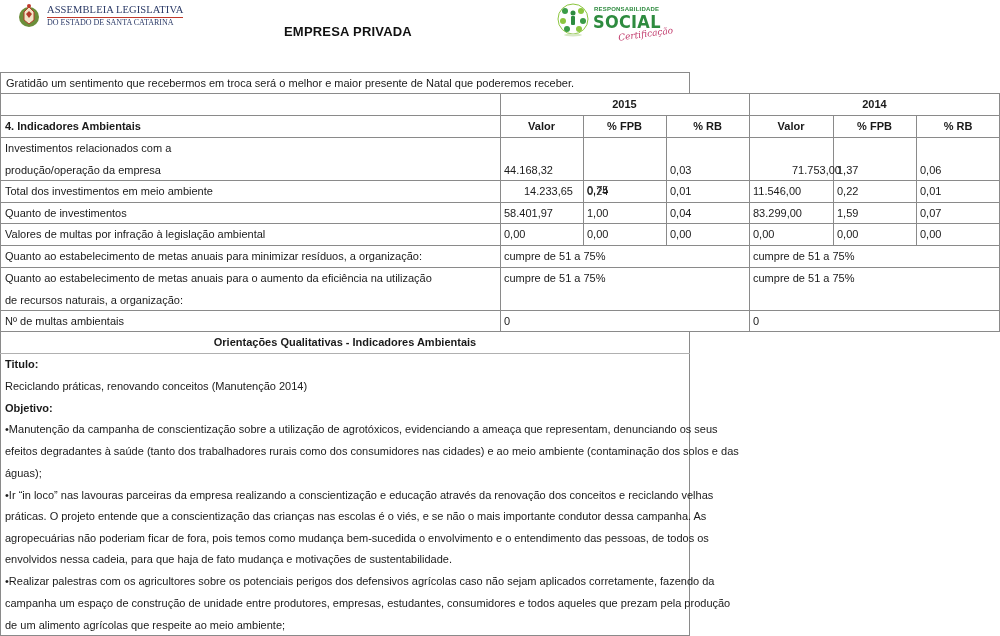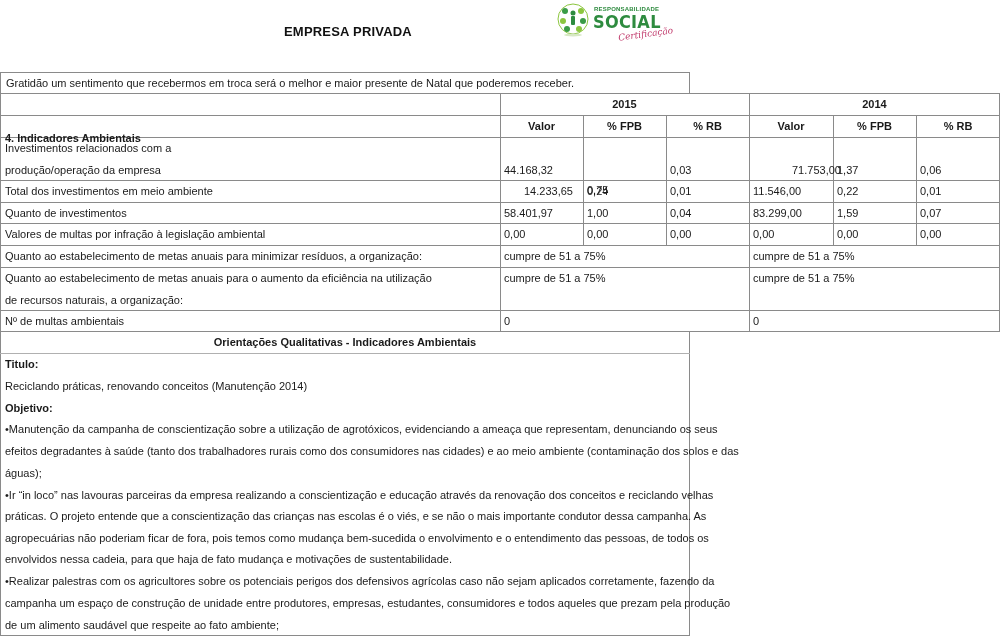--- a/index.html
+++ b/index.html
@@ -23,20 +23,34 @@
   .center { text-align: center; }
   .cellbox { position: absolute; border: 1px solid #8a8a8a; padding-left: 44px; }
   .hline { position: absolute; height: 1px; background: #8a8a8a; }
   .vline { position: absolute; width: 1px; background: #8a8a8a; }
   .txt { position: absolute; white-space: nowrap; line-height: 14px; }
 </style>
 </head>
 <body>
 
 <div class="header">
+  <div class="alesc-logo">
+    <div class="crest">
+      <svg width="26" height="26" viewBox="0 0 26 26">
+        <circle cx="13" cy="14" r="10" fill="#6b8e3a"></circle>
+        <path d="M8 9 L13 4 L18 9 L18 17 L13 21 L8 17 Z" fill="#f0e6c8" stroke="#b23a2a" stroke-width="1"></path>
+        <path d="M10 11 L13 8 L16 11 L13 15 Z" fill="#b23a2a"></path>
+        <circle cx="13" cy="3" r="2" fill="#c0392b"></circle>
+      </svg>
+    </div>
+    <div class="alesc-text">
+      <div class="alesc-line1">ASSEMBLEIA LEGISLATIVA</div>
+      <div class="alesc-line2">DO ESTADO DE SANTA CATARINA</div>
+    </div>
+  </div>
   <div class="page-title">EMPRESA PRIVADA</div>
   <div class="rs-logo">
     <svg class="rs-globe" viewBox="0 0 34 36">
       <circle cx="17" cy="17" r="15" fill="#ffffff" stroke="#8cc63f" stroke-width="1"></circle>
       <circle cx="9" cy="9" r="3" fill="#3a9b46"></circle>
       <circle cx="25" cy="9" r="3" fill="#8cc63f"></circle>
       <circle cx="7" cy="19" r="3" fill="#8cc63f"></circle>
       <circle cx="27" cy="19" r="3" fill="#3a9b46"></circle>
       <circle cx="11" cy="27" r="3" fill="#3a9b46"></circle>
       <circle cx="23" cy="27" r="3" fill="#8cc63f"></circle>
@@ -72,21 +86,21 @@
   <div class="vline" style="left:500px;top:93px;height:239px;"></div>
   <div class="vline" style="left:749px;top:93px;height:239px;"></div>
   <div class="vline" style="left:583px;top:115px;height:130px;"></div>
   <div class="vline" style="left:666px;top:115px;height:130px;"></div>
   <div class="vline" style="left:833px;top:115px;height:130px;"></div>
   <div class="vline" style="left:916px;top:115px;height:130px;"></div>
 
   <div class="txt bold center" style="left:500px;top:97px;width:249px;">2015</div>
   <div class="txt bold center" style="left:749px;top:97px;width:251px;">2014</div>
 
-  <div class="txt bold" style="left:5px;top:119px;margin-top:12px;">4. Indicadores Ambientais</div>
+  <div class="txt bold" style="left:5px;top:119px;">4. Indicadores Ambientais</div>
   <div class="txt bold center" style="left:500px;top:119px;width:83px;">Valor</div>
   <div class="txt bold center" style="left:583px;top:119px;width:83px;">% FPB</div>
   <div class="txt bold center" style="left:666px;top:119px;width:83px;">% RB</div>
   <div class="txt bold center" style="left:749px;top:119px;width:84px;">Valor</div>
   <div class="txt bold center" style="left:833px;top:119px;width:83px;">% FPB</div>
   <div class="txt bold center" style="left:916px;top:119px;width:84px;">% RB</div>
 
   <div>
     <div class="txt" style="left:5px;top:141px;">Investimentos relacionados com a</div>
     <div class="txt" style="left:5px;top:163px;">produção/operação da empresa</div>
@@ -161,15 +175,15 @@
   <div>
     <div class="txt" style="left:5px;top:422px;">•Manutenção da campanha de conscientização sobre a utilização de agrotóxicos, evidenciando a ameaça que representam, denunciando os seus</div>
     <div class="txt" style="left:5px;top:444px;">efeitos degradantes à saúde (tanto dos trabalhadores rurais como dos consumidores nas cidades) e ao meio ambiente (contaminação dos solos e das</div>
     <div class="txt" style="left:5px;top:466px;">águas);</div>
     <div class="txt" style="left:5px;top:488px;">•Ir “in loco” nas lavouras parceiras da empresa realizando a conscientização e educação através da renovação dos conceitos e reciclando velhas</div>
     <div class="txt" style="left:5px;top:509px;">práticas. O projeto entende que a conscientização das crianças nas escolas é o viés, e se não o mais importante condutor dessa campanha. As</div>
     <div class="txt" style="left:5px;top:531px;">agropecuárias não poderiam ficar de fora, pois temos como mudança bem-sucedida o envolvimento e o entendimento das pessoas, de todos os</div>
     <div class="txt" style="left:5px;top:552px;">envolvidos nessa cadeia, para que haja de fato mudança e motivações de sustentabilidade.</div>
     <div class="txt" style="left:5px;top:574px;">•Realizar palestras com os agricultores sobre os potenciais perigos dos defensivos agrícolas caso não sejam aplicados corretamente, fazendo da</div>
     <div class="txt" style="left:5px;top:596px;">campanha um espaço de construção de unidade entre produtores, empresas, estudantes, consumidores e todos aqueles que prezam pela produção</div>
-    <div class="txt" style="left:5px;top:618px;">de um alimento saudável que respeite ao fato ambiente;</div>
+    <div class="txt" style="left:5px;top:618px;">de um alimento agrícolas que respeite ao meio ambiente;</div>
   </div>
 </div>
 
 </body></html>

